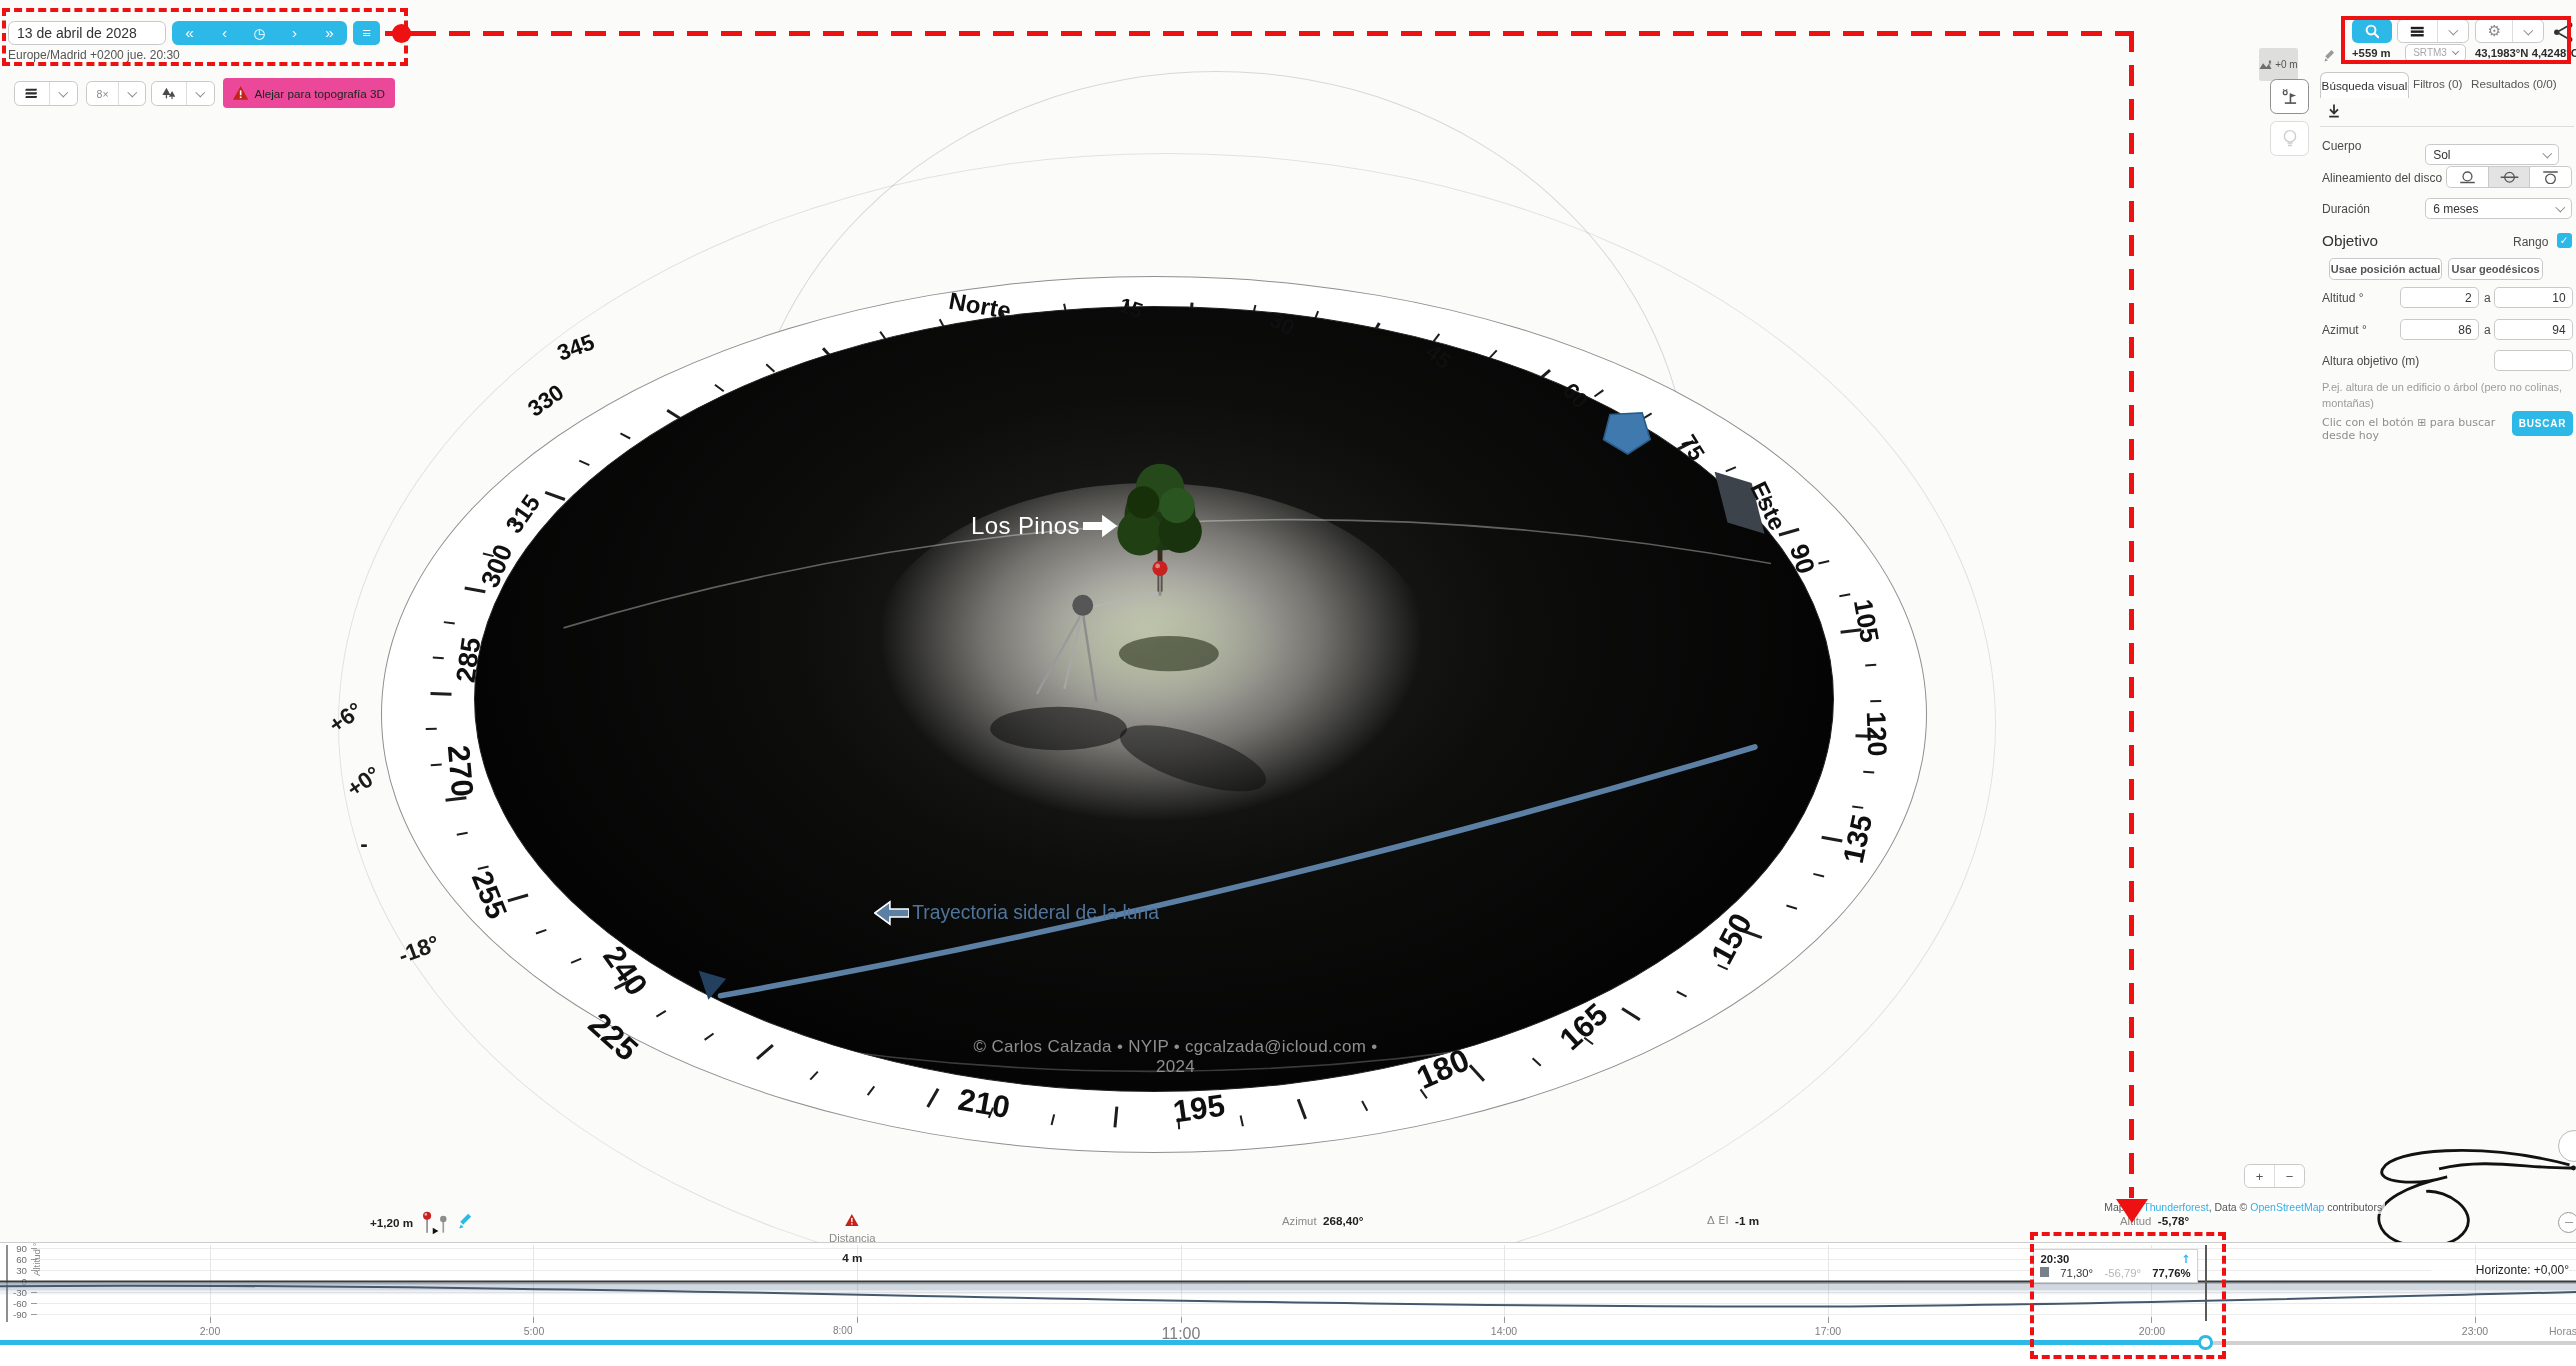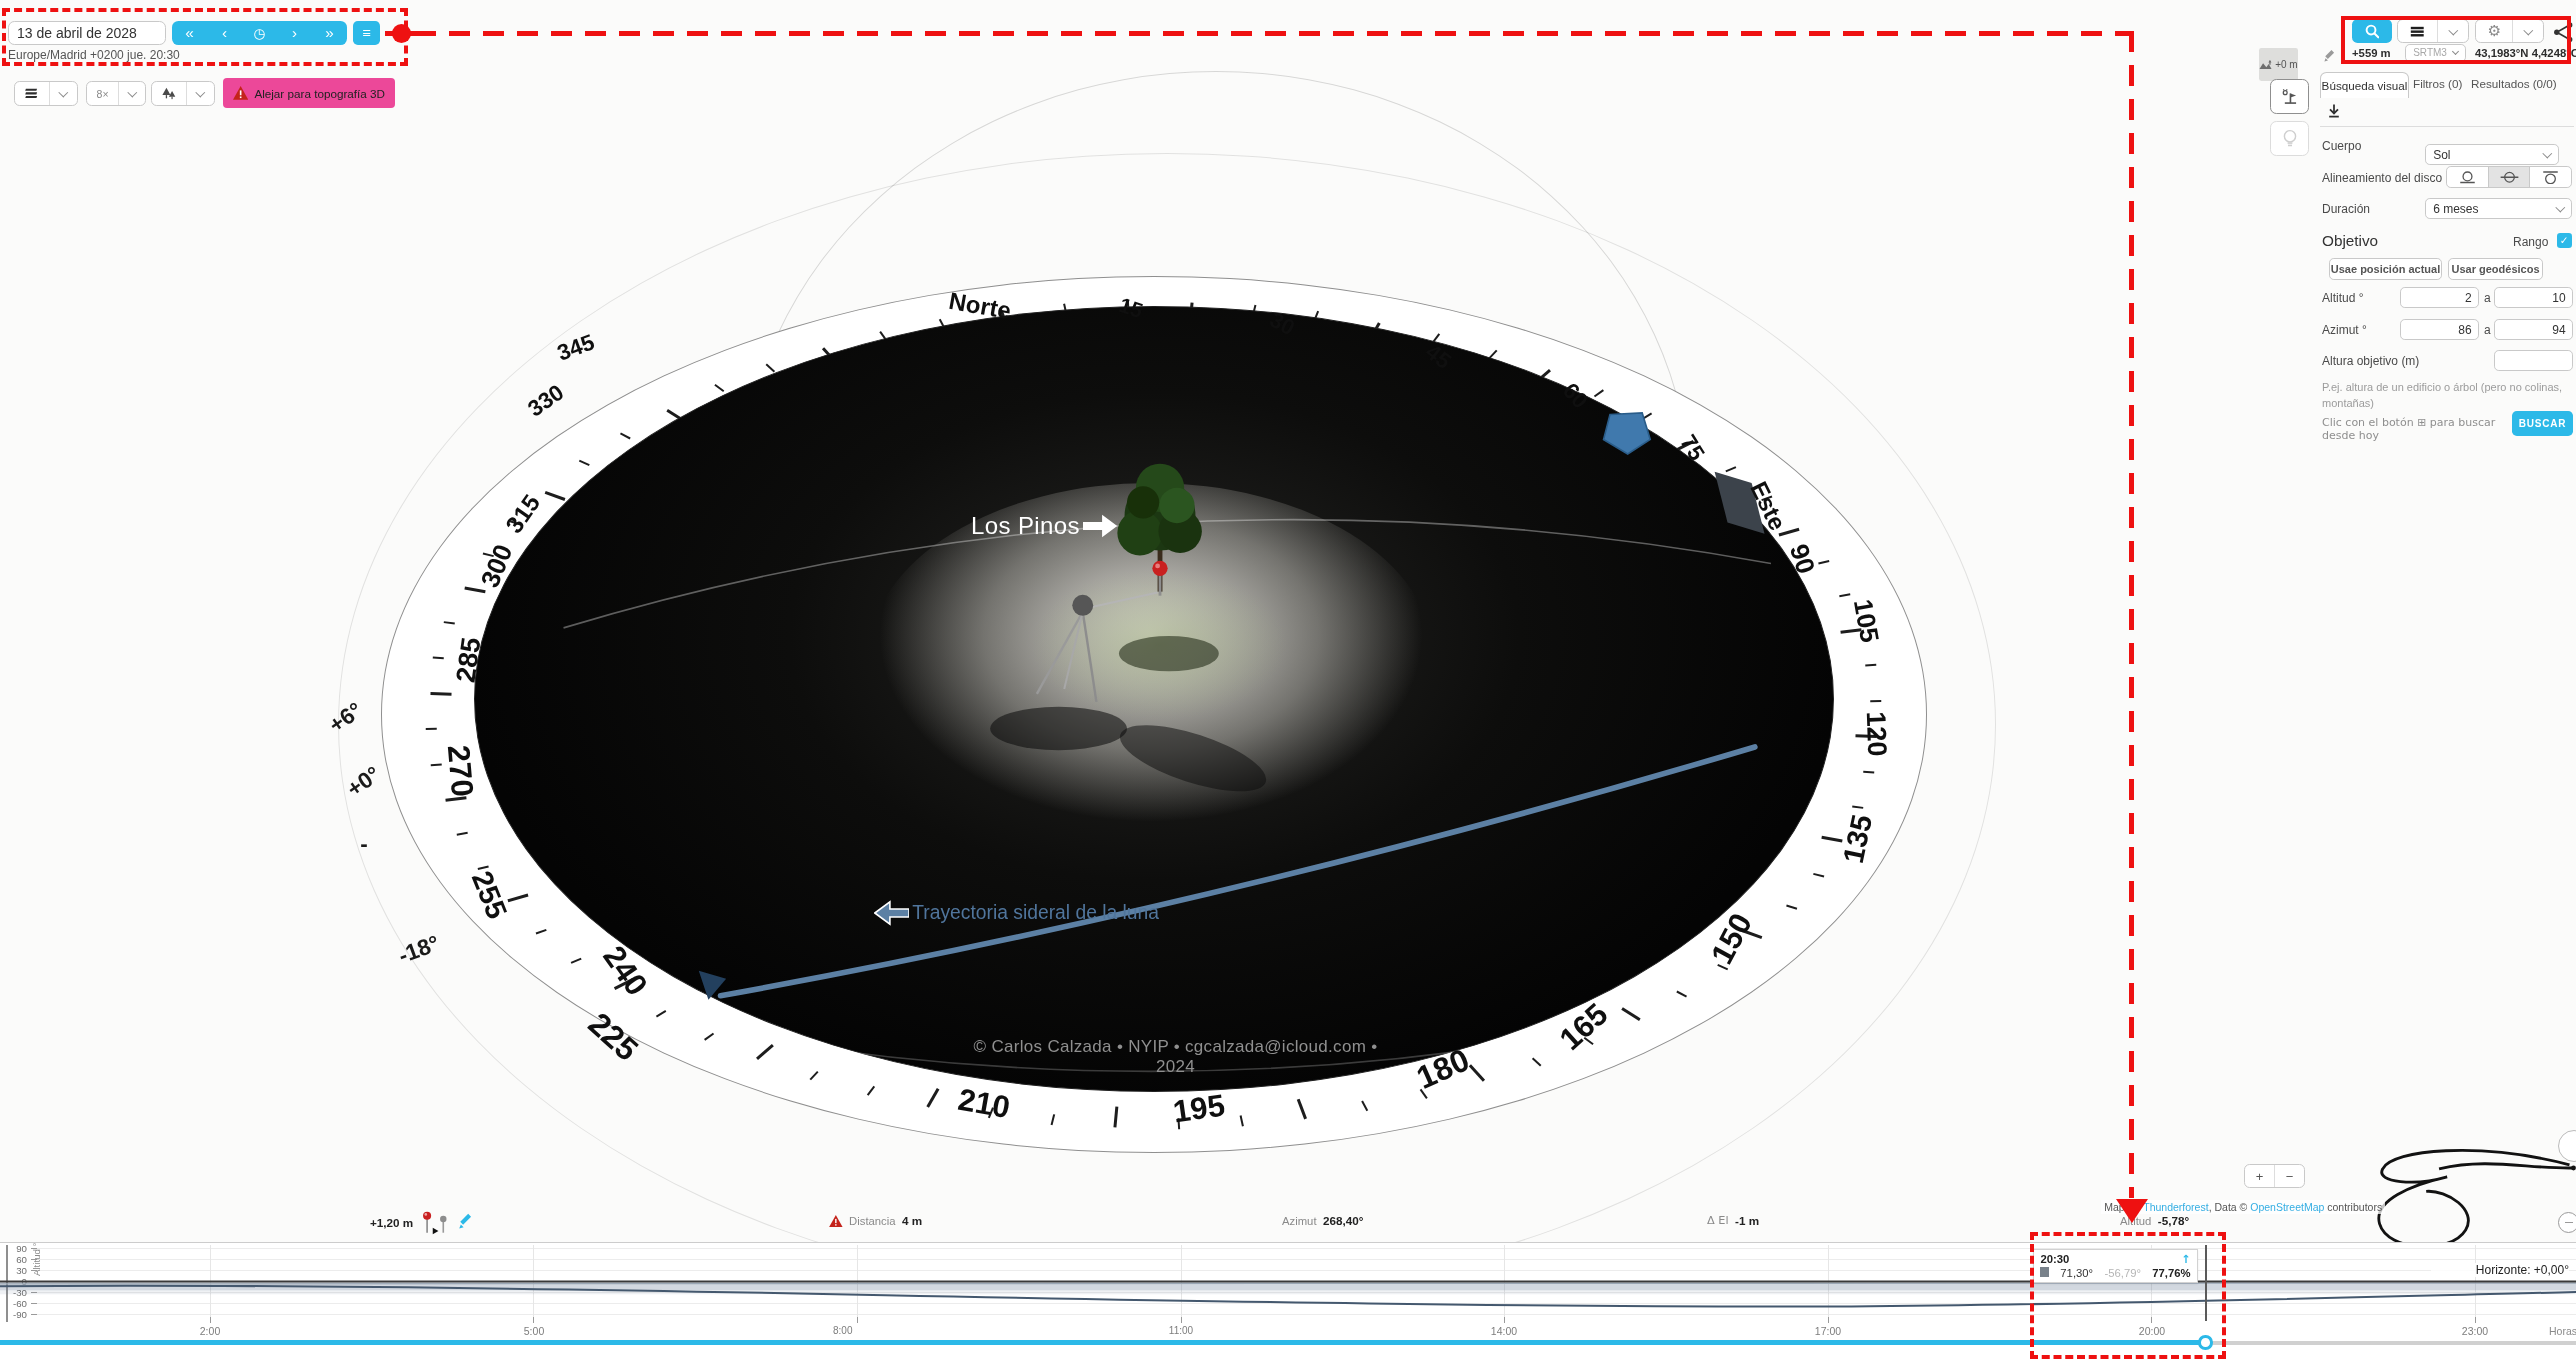--- a/index.html
+++ b/index.html
@@ -416,21 +416,21 @@
       <circle cx="10" cy="7" r="5" fill="#c92020"></circle>
       <circle cx="8.4" cy="5.4" r="1.6" fill="#eaa"></circle>
     <line x1="30" y1="14" x2="30" y2="28" stroke="#9a9a9a" stroke-width="2"></line>
       <circle cx="30" cy="11" r="4" fill="#8d8d8d"></circle>
     <polygon points="17,22 24,26 17,30" fill="#111"></polygon>
   </svg>
   <svg class="abs" width="19.3" height="19.3" viewBox="0 0 24 24" style="left:456px;top:1212px;z-index:4;">
     <rect x="9.5" y="2" width="5" height="14" fill="#2cb9e8" transform="rotate(45 12 9)"></rect>
       <polygon points="4,20.5 6,15.5 9.5,19" fill="#2cb9e8"></polygon>
   </svg>
-  <div class="abs" style="left:829px;top:1214px;display:flex;align-items:center;gap:6.4px;z-index:4;">
+  <div class="abs" style="left:829px;top:1214px;display:flex;align-items:center;gap:6.4px;z-index:4;flex-direction:column;">
     <svg width="13.7" height="12" viewBox="0 0 19 17">
       <polygon points="9.5,0 19,17 0,17" fill="#c4231b"></polygon>
         <rect x="8.5" y="5.5" width="2" height="6" fill="#fff"></rect>
         <rect x="8.5" y="13" width="2" height="2" fill="#fff"></rect>
     </svg>
     <span class="glabel" style="position:static;font-size:11.3px;">Distancia</span>
     <span style="font-size:11.7px;font-weight:600;color:#222;">4 m</span>
   </div>
   <div class="abs" style="left:1282px;top:1214px;display:flex;align-items:center;gap:6.4px;z-index:4;text-align:right;">
     <span class="glabel" style="position:static;font-size:11.3px;">Azimut</span>
@@ -475,21 +475,21 @@
       <div style="position: absolute; left: 210px; top: 1317px; width: 0.8px; height: 6.4px; background: rgb(154, 154, 154);"></div>
       <div style="position: absolute; left: 186px; top: 1325px; width: 48px; text-align: center; font-size: 10.5px; color: rgb(125, 125, 125);">2:00</div>
       <div style="position: absolute; left: 533px; top: 1245px; width: 0.8px; height: 74px; background: rgb(230, 230, 230);"></div>
       <div style="position: absolute; left: 533px; top: 1317px; width: 0.8px; height: 6.4px; background: rgb(154, 154, 154);"></div>
       <div style="position: absolute; left: 510px; top: 1325px; width: 48px; text-align: center; font-size: 10.5px; color: rgb(125, 125, 125);">5:00</div>
       <div style="position: absolute; left: 857px; top: 1245px; width: 0.8px; height: 74px; background: rgb(230, 230, 230);"></div>
       <div style="position: absolute; left: 857px; top: 1317px; width: 0.8px; height: 6.4px; background: rgb(154, 154, 154);"></div>
       <div style="position: absolute; left: 833px; top: 1325px; width: 48px; text-align: left; font-size: 10px; color: rgb(125, 125, 125);">8:00</div>
       <div style="position: absolute; left: 1181px; top: 1245px; width: 0.8px; height: 74px; background: rgb(230, 230, 230);"></div>
       <div style="position: absolute; left: 1181px; top: 1317px; width: 0.8px; height: 6.4px; background: rgb(154, 154, 154);"></div>
-      <div style="position: absolute; left: 1157px; top: 1325px; width: 48px; text-align: center; font-size: 10px; color: rgb(125, 125, 125);">11:00</div>
+      <div style="position: absolute; left: 1157px; top: 1325px; width: 48px; text-align: center; font-size: 16px; color: rgb(125, 125, 125);">11:00</div>
       <div style="position: absolute; left: 1504px; top: 1245px; width: 0.8px; height: 74px; background: rgb(230, 230, 230);"></div>
       <div style="position: absolute; left: 1504px; top: 1317px; width: 0.8px; height: 6.4px; background: rgb(154, 154, 154);"></div>
       <div style="position: absolute; left: 1480px; top: 1325px; width: 48px; text-align: center; font-size: 10.5px; color: rgb(125, 125, 125);">14:00</div>
       <div style="position: absolute; left: 1828px; top: 1245px; width: 0.8px; height: 74px; background: rgb(230, 230, 230);"></div>
       <div style="position: absolute; left: 1828px; top: 1317px; width: 0.8px; height: 6.4px; background: rgb(154, 154, 154);"></div>
       <div style="position: absolute; left: 1804px; top: 1325px; width: 48px; text-align: center; font-size: 10.5px; color: rgb(125, 125, 125);">17:00</div>
       <div style="position: absolute; left: 2151px; top: 1245px; width: 0.8px; height: 74px; background: rgb(230, 230, 230);"></div>
       <div style="position: absolute; left: 2151px; top: 1317px; width: 0.8px; height: 6.4px; background: rgb(154, 154, 154);"></div>
       <div style="position: absolute; left: 2128px; top: 1325px; width: 48px; text-align: center; font-size: 10.5px; color: rgb(125, 125, 125);">20:00</div>
       <div style="position: absolute; left: 2475px; top: 1245px; width: 0.8px; height: 74px; background: rgb(230, 230, 230);"></div>

